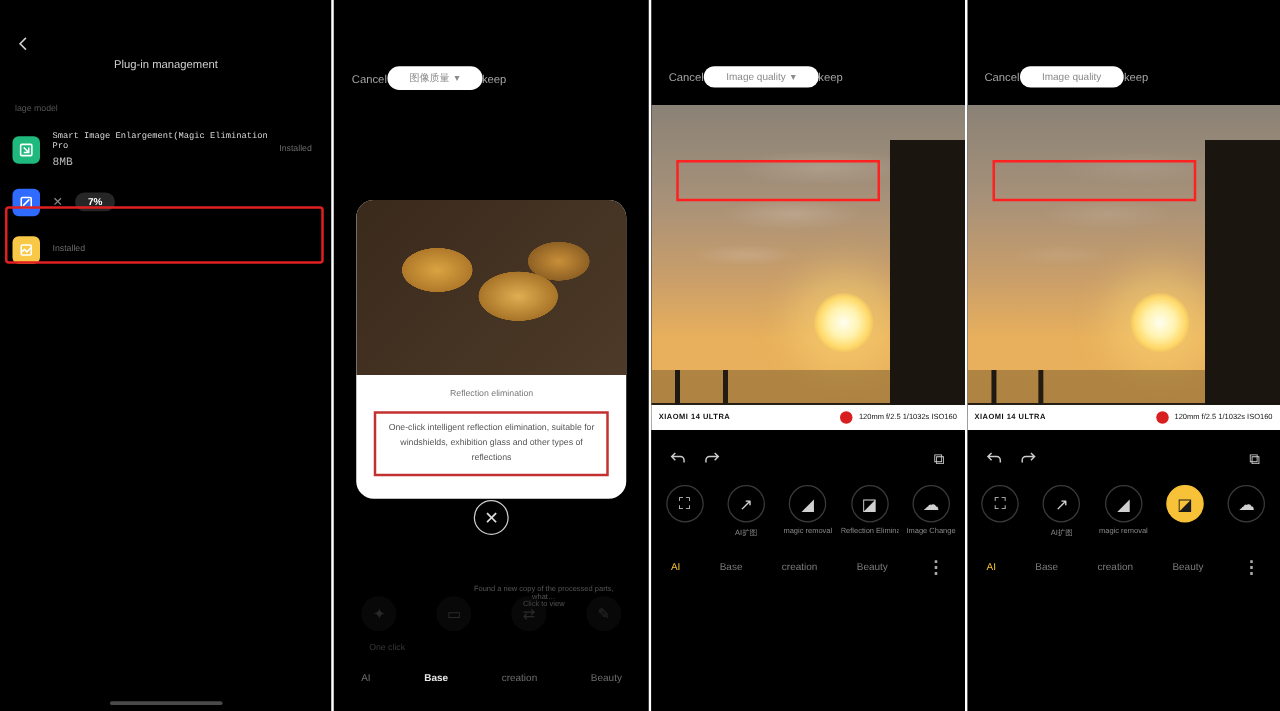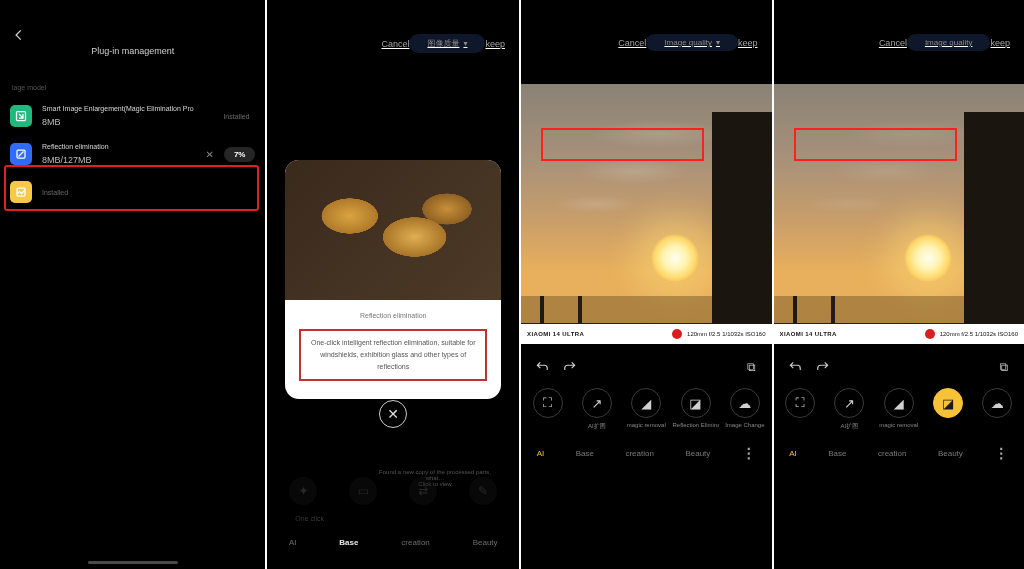--- a/index.html
+++ b/index.html
@@ -11,34 +11,34 @@
   .panel.p3 { width: 251px; margin-right: 2px; }
   .panel.p4 { width: 251px; }
 
   
   .p1-header { display:flex; align-items:center; padding: 14px 10px 10px; }
   .back-icon { width:18px; height:18px; display:flex; align-items:center; justify-content:center; }
   .p1-title { flex:1; text-align:center; font-size:9px; font-weight:400; margin-left:-18px; color:#d0d0d0;margin-top:32px;}
   .p1-section-label { color:#555; font-size:7px; padding: 18px 12px 6px; }
   .plugin-row { display:flex; align-items:center; padding:8px 10px; position:relative; }
   .plugin-icon { width:22px; height:22px; border-radius:5px; margin-right:10px; display:flex; align-items:center; justify-content:center; font-size:12px; }
-  .plugin-info { flex:1; }
+  .plugin-info { flex:1;font-family:Liberation Mono, monospace; }
   .plugin-name { font-size:7px; color:#d8d8d8; line-height:1.2; margin-bottom:3px;}
   .plugin-size { font-size:9px; color:#bcbcbc; }
   .plugin-status { font-size:7px; color:#6b6b6b; padding-right:6px;}
   .pill { background:#262626; border-radius:10px; padding:3px 10px; font-size:8px; font-weight:600;}
   .close-x { color:#888; font-size:10px; margin-right:10px;}
   .highlight-box { position:absolute; left:4px; right:6px; top:165px; height:46px; border:2px solid #e02020; border-radius:3px; pointer-events:none;}
   .home-indicator { position:absolute; bottom:5px; left:50%; transform:translateX(-50%); width:90px; height:3px; background:#4a4a4a; border-radius:3px;}
   .ic-green{background:#1fb97d;} .ic-orange{background:#ff7a45;} .ic-blue{background:#2f6bff;} .ic-yellow{background:#f9c846;}
 
   
-  .editor-topbar { display:flex; align-items:center; justify-content:flex-end; padding:34px 14px 10px;text-decoration:underline; }
+  .editor-topbar { display:flex; align-items:center; justify-content:flex-start; padding:53px 14px 10px; }
   .ed-cancel, .ed-keep { font-size:9px; color:#a5a5a5; }
-  .ed-selector { background:#0f172a; color:#8a8a8a; border-radius:12px; padding:4px 18px; font-size:8px; display:flex; align-items:center; gap:4px;}
+  .ed-selector { background:#ffffff; color:#8a8a8a; border-radius:12px; padding:4px 18px; font-size:8px; display:flex; align-items:center; gap:4px;}
   .modal { position:absolute; top:160px; left:18px; right:18px; background:#fff; border-radius:14px; overflow:hidden; color:#333;}
   .modal-bread {
     width:100%; height:140px;
     background:
       radial-gradient(ellipse 40px 25px at 30% 40%, #d9a441 0%, #b0792a 70%, transparent 71%),
       radial-gradient(ellipse 45px 28px at 60% 55%, #e0ae52 0%, #a87428 70%, transparent 71%),
       radial-gradient(ellipse 35px 22px at 75% 35%, #c88f38 0%, #8f6124 70%, transparent 71%),
       linear-gradient(135deg,#3a2a1c 0%, #4d3a28 100%);
   }
   .modal-body { padding:12px 14px 18px; text-align:center; }
@@ -119,24 +119,20 @@
   </div>
 
 
   <div class="plugin-row">
     <div class="plugin-icon ic-blue">
       <svg width="12" height="12" viewBox="0 0 24 24" fill="none" stroke="#fff" stroke-width="2.5">
             <rect x="4" y="4" width="16" height="16" rx="2"></rect>
             <path d="M7 17 L17 7"></path>
           </svg>
     </div>
-    <div class="plugin-info">
-          <div class="plugin-name">Reflection elimination</div>
-          <div class="plugin-size">8MB/127MB</div>
-        </div>
     <div class="close-x">✕</div>
     <div class="pill">7%</div>
   </div>
 
   <div class="plugin-row">
     <div class="plugin-icon ic-yellow">
       <svg width="12" height="12" viewBox="0 0 24 24" fill="none" stroke="#fff" stroke-width="2.5">
             <rect x="4" y="4" width="16" height="16" rx="2"></rect>
             <path d="M4 16 L9 11 L13 15 L20 8"></path>
           </svg>

